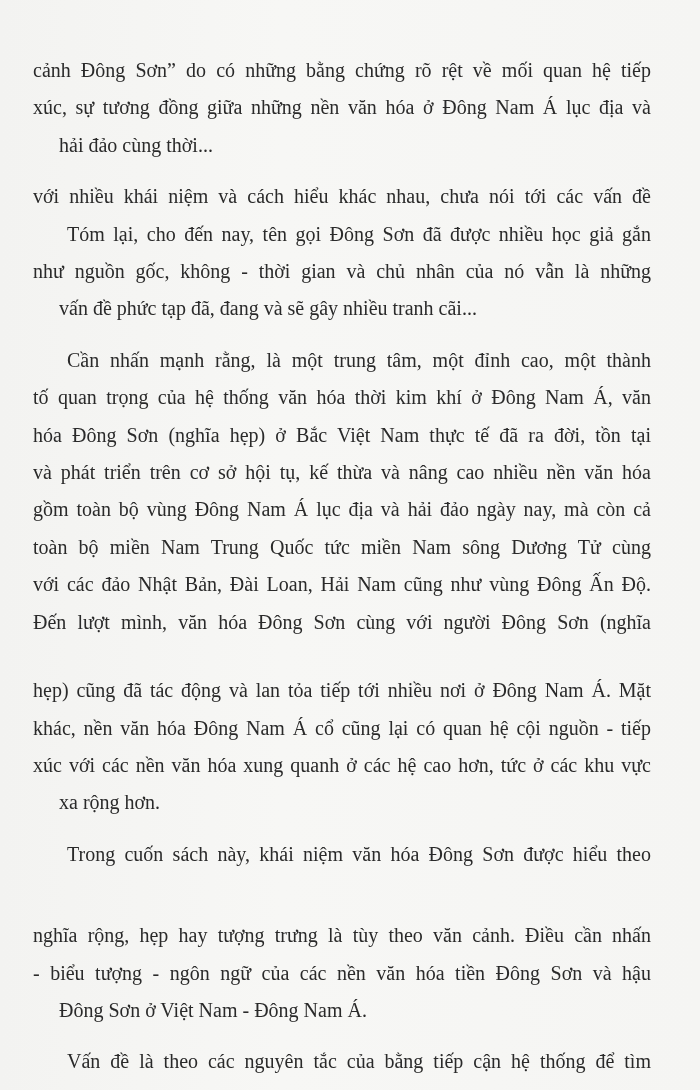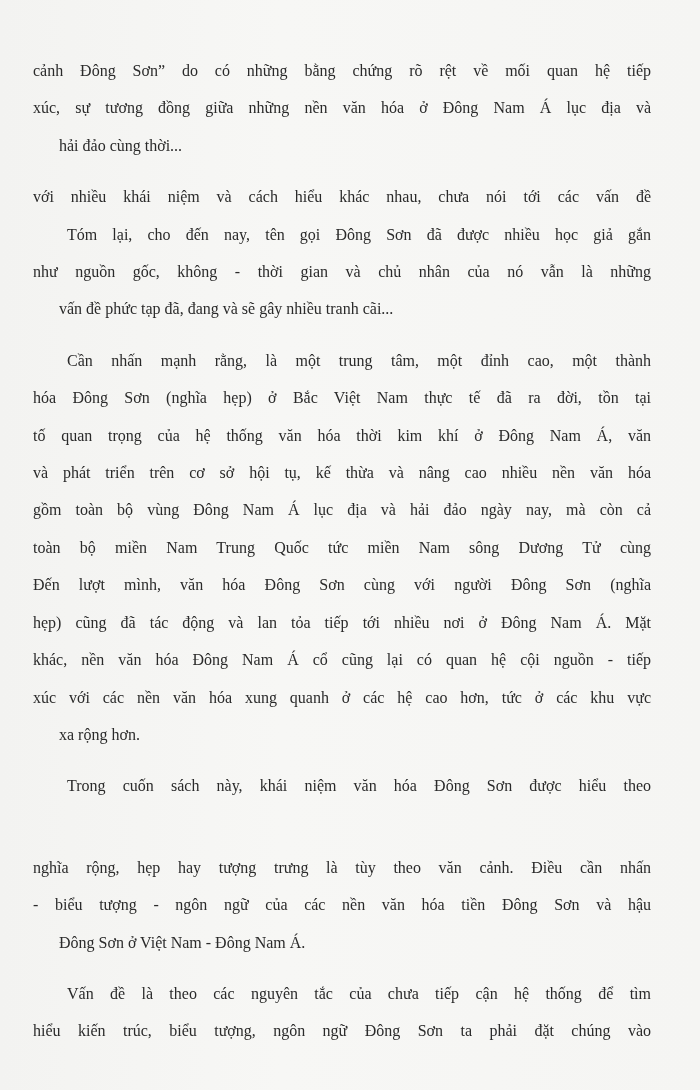--- a/index.html
+++ b/index.html
@@ -4,21 +4,21 @@
 <style>
   html, body { margin:0; padding:0; }
   body {
     width:700px; height:1090px; overflow:hidden;
     background: linear-gradient(to right, #f3f3f1 0%, #f7f7f5 40%, #f5f5f3 100%);
     font-family: "Liberation Serif", "DejaVu Serif", serif;
     color:#2a2a2a;
     position:relative;
   }
   .page { position:absolute; left:33px; top:52px; width:618px; }
-  .para { margin:0 0 14px 0; font-size:16px; line-height:37.4px; text-align:justify; }
+  .para { margin:0 0 14px 0; font-size:20px; line-height:37.4px; text-align:justify; }
   .para .line { display:block; text-align-last:justify; white-space:nowrap; }
   .para .line.last { text-align-last:left;margin-left:26px; }
   .indent { text-indent:34px; }
 </style>
 </head>
 <body>
 
 <div class="page">
   <p class="para">
     <span class="line" style="display: block; word-spacing: 3.92857px;">cảnh Đông Sơn” do có những bằng chứng rõ rệt về mối quan hệ tiếp</span>
@@ -26,35 +26,36 @@
     <span class="line last">hải đảo cùng thời...</span>
   </p>
   <p class="para">
     <span class="line" style="display: block; word-spacing: 3.92857px;">với nhiều khái niệm và cách hiểu khác nhau, chưa nói tới các vấn đề</span>
     <span class="line indent" style="display: block;">Tóm lại, cho đến nay, tên gọi Đông Sơn đã được nhiều học giả gắn</span>
     <span class="line" style="display: block; word-spacing: 4.71429px;">như nguồn gốc, không - thời gian và chủ nhân của nó vẫn là những</span>
     <span class="line last">vấn đề phức tạp đã, đang và sẽ gây nhiều tranh cãi...</span>
   </p>
   <p class="para">
     <span class="line indent" style="display: block; word-spacing: 1.75px;">Cần nhấn mạnh rằng, là một trung tâm, một đỉnh cao, một thành</span>
+    <span class="line" style="display: block; word-spacing: 3.26667px;">tố quan trọng của hệ thống văn hóa thời kim khí ở Đông Nam Á, văn</span>
     <span class="line" style="display: block; word-spacing: 4.06667px;">hóa Đông Sơn (nghĩa hẹp) ở Bắc Việt Nam thực tế đã ra đời, tồn tại</span>
-    <span class="line" style="display: block; word-spacing: 3.26667px;">tố quan trọng của hệ thống văn hóa thời kim khí ở Đông Nam Á, văn</span>
     <span class="line" style="display: block; word-spacing: 2.875px;">và phát triển trên cơ sở hội tụ, kế thừa và nâng cao nhiều nền văn hóa</span>
     <span class="line" style="display: block; word-spacing: 1.875px;">gồm toàn bộ vùng Đông Nam Á lục địa và hải đảo ngày nay, mà còn cả</span>
     <span class="line" style="display: block; word-spacing: 4.83333px;">toàn bộ miền Nam Trung Quốc tức miền Nam sông Dương Tử cùng</span>
+    <span class="line" style="display: block; word-spacing: 1.57143px;">với các đảo Nhật Bản, Đài Loan, Hải Nam cũng như vùng Đông Ấn Độ.</span>
     <span class="line" style="display: block; word-spacing: 4.75px;">Đến lượt mình, văn hóa Đông Sơn cùng với người Đông Sơn (nghĩa</span>
-    <span class="line" style="display: block; word-spacing: 1.8125px;">hẹp) cũng đã tác động và lan tỏa tiếp tới nhiều nơi ở Đông Nam Á. Mặt</span>
+    <span class="line" style="display: block; word-spacing: 1.8125px; margin-top: 31px;">hẹp) cũng đã tác động và lan tỏa tiếp tới nhiều nơi ở Đông Nam Á. Mặt</span>
     <span class="line" style="display: block; word-spacing: 1.75px;">khác, nền văn hóa Đông Nam Á cổ cũng lại có quan hệ cội nguồn - tiếp</span>
     <span class="line" style="display: block; word-spacing: 1px;">xúc với các nền văn hóa xung quanh ở các hệ cao hơn, tức ở các khu vực</span>
     <span class="line last">xa rộng hơn.</span>
   </p>
   <p class="para">
     <span class="line indent" style="display: block; word-spacing: 0.166667px;">Trong cuốn sách này, khái niệm văn hóa Đông Sơn được hiểu theo</span>
     <span class="line" style="display: block; word-spacing: 3.92308px; margin-top: 44px;">nghĩa rộng, hẹp hay tượng trưng là tùy theo văn cảnh. Điều cần nhấn</span>
     <span class="line" style="display: block; word-spacing: 4.46667px;">- biểu tượng - ngôn ngữ của các nền văn hóa tiền Đông Sơn và hậu</span>
     <span class="line last">Đông Sơn ở Việt Nam - Đông Nam Á.</span>
   </p>
   <p class="para">
-    <span class="line indent" style="display: block; word-spacing: 1.64286px;">Vấn đề là theo các nguyên tắc của chưa tiếp cận hệ thống để tìm</span>
+    <span class="line indent" style="display: block; word-spacing: 1.64286px;">Vấn đề là theo các nguyên tắc của bằng tiếp cận hệ thống để tìm</span>
     <span class="line" style="display: block; word-spacing: 3.61538px;">hiểu kiến trúc, biểu tượng, ngôn ngữ Đông Sơn ta phải đặt chúng vào</span>
 
   </p>
 </div>
 
 </body></html>

